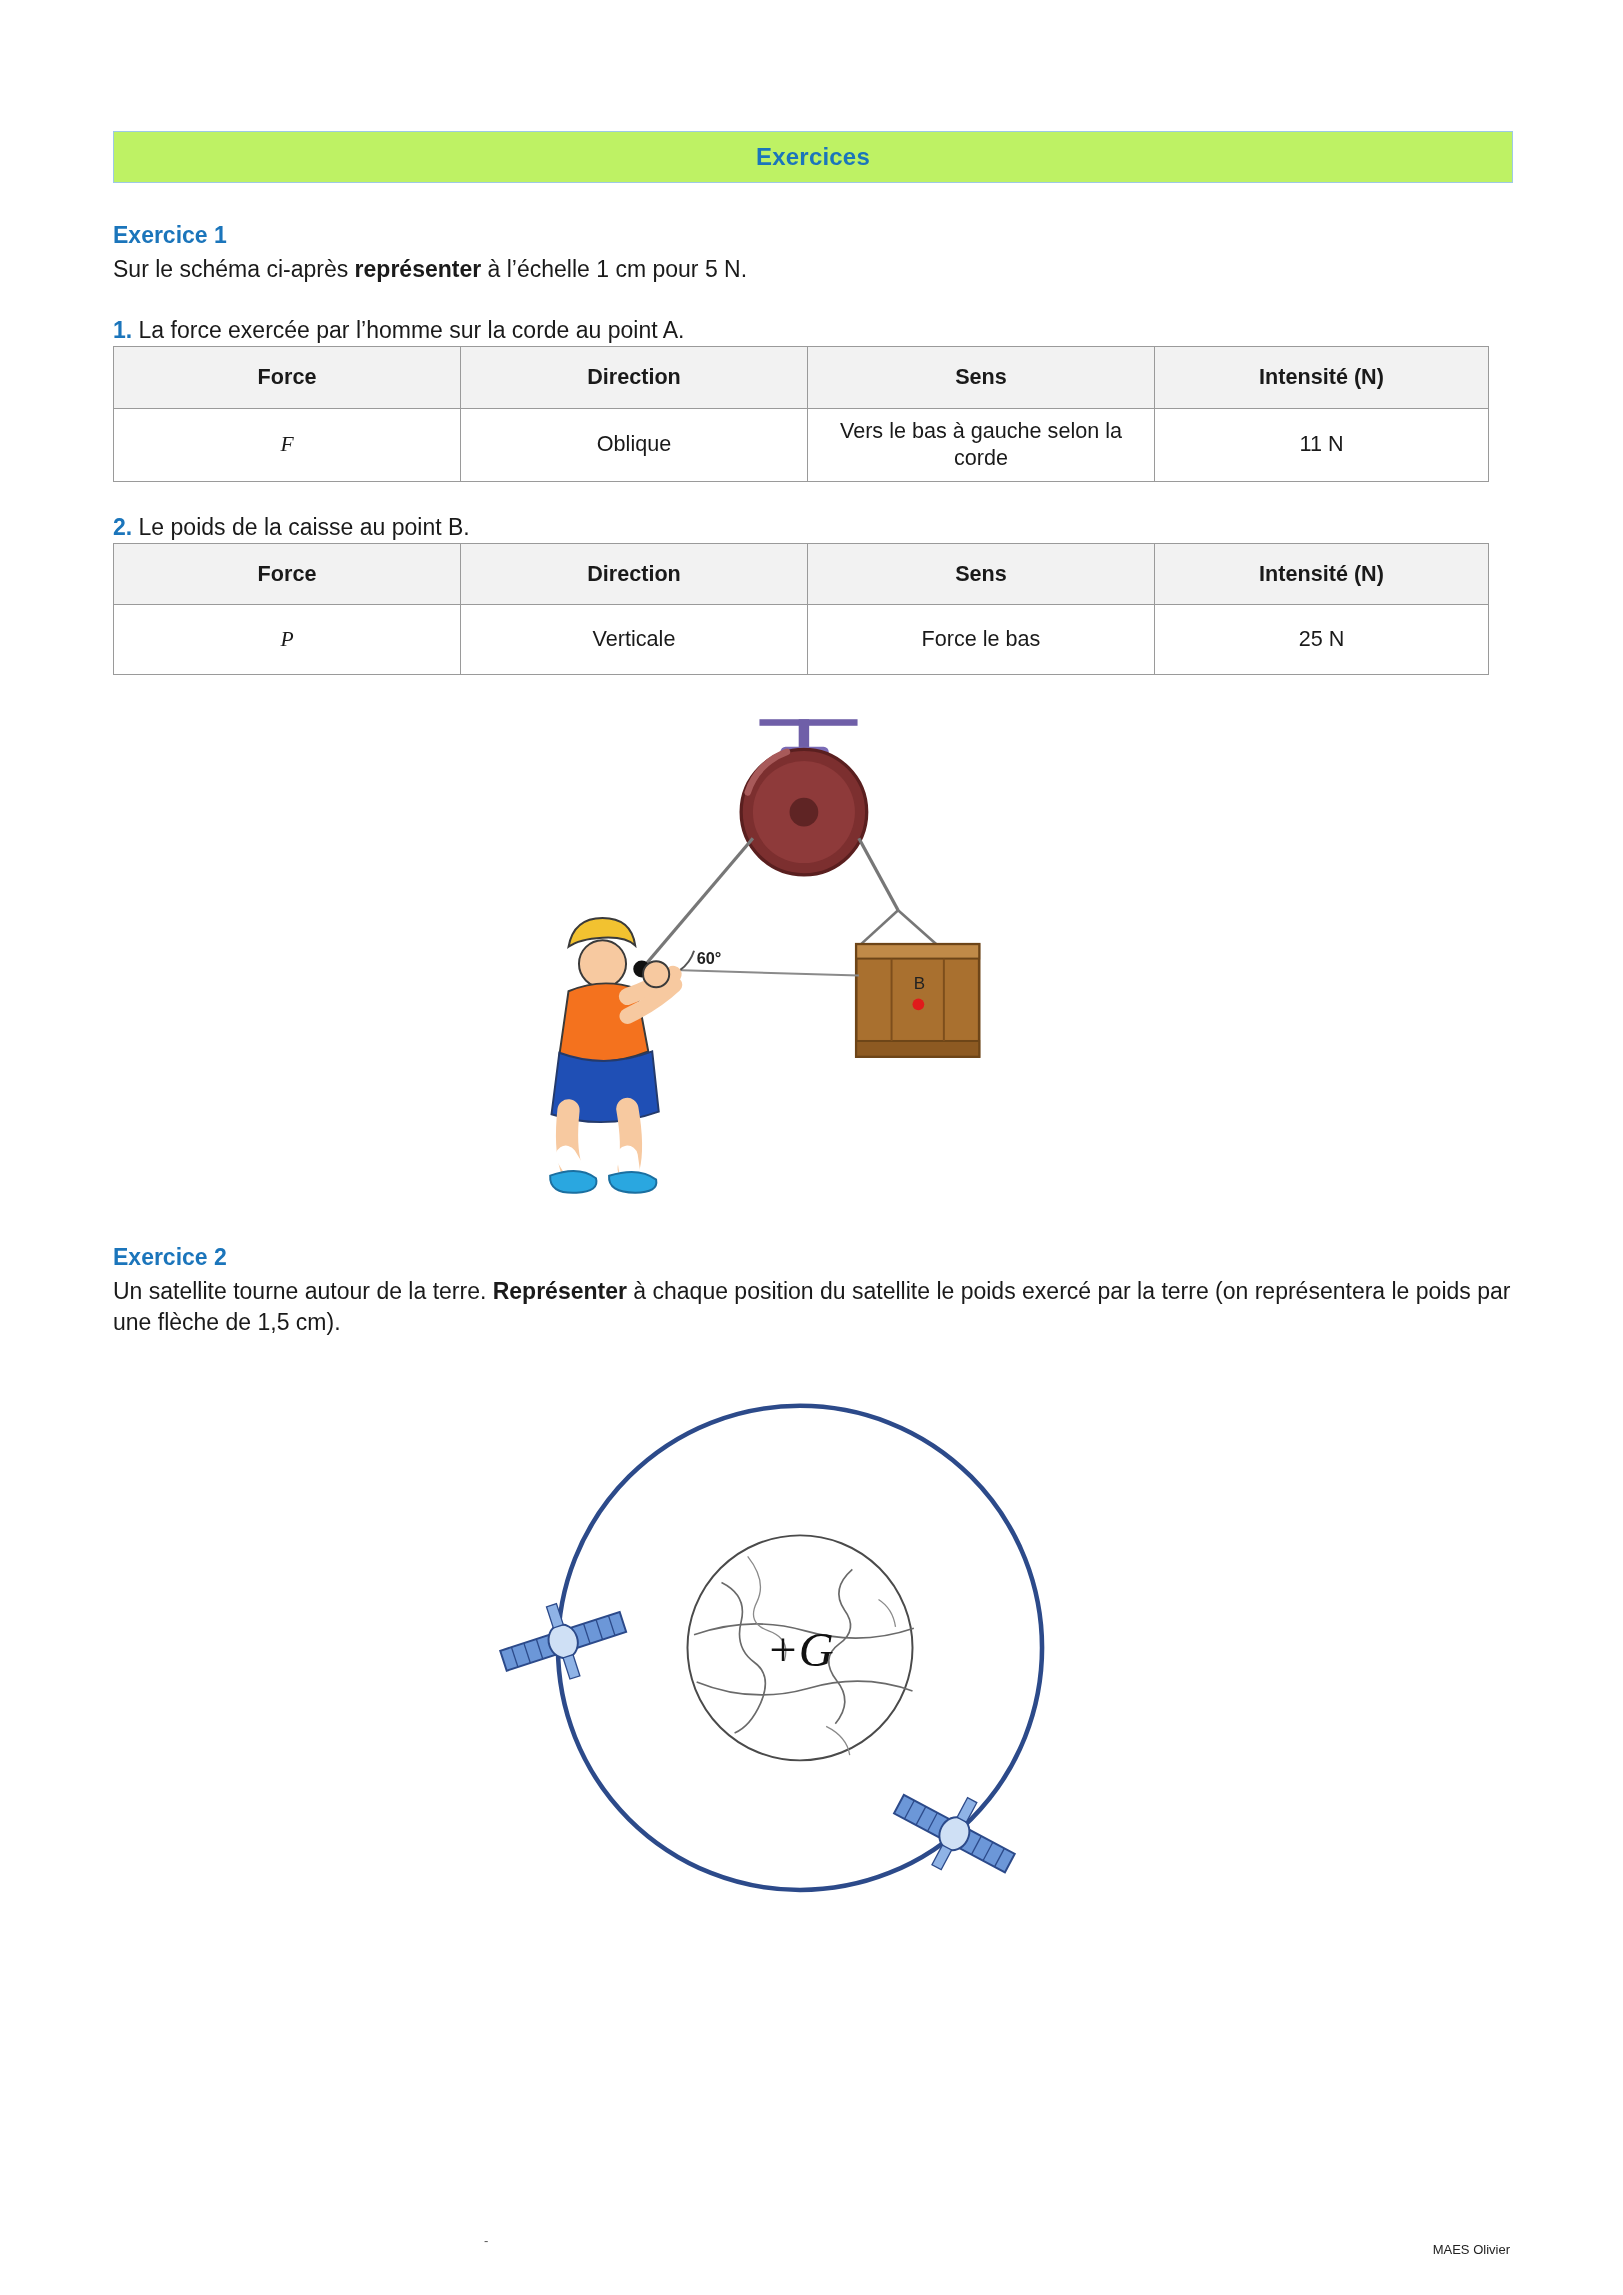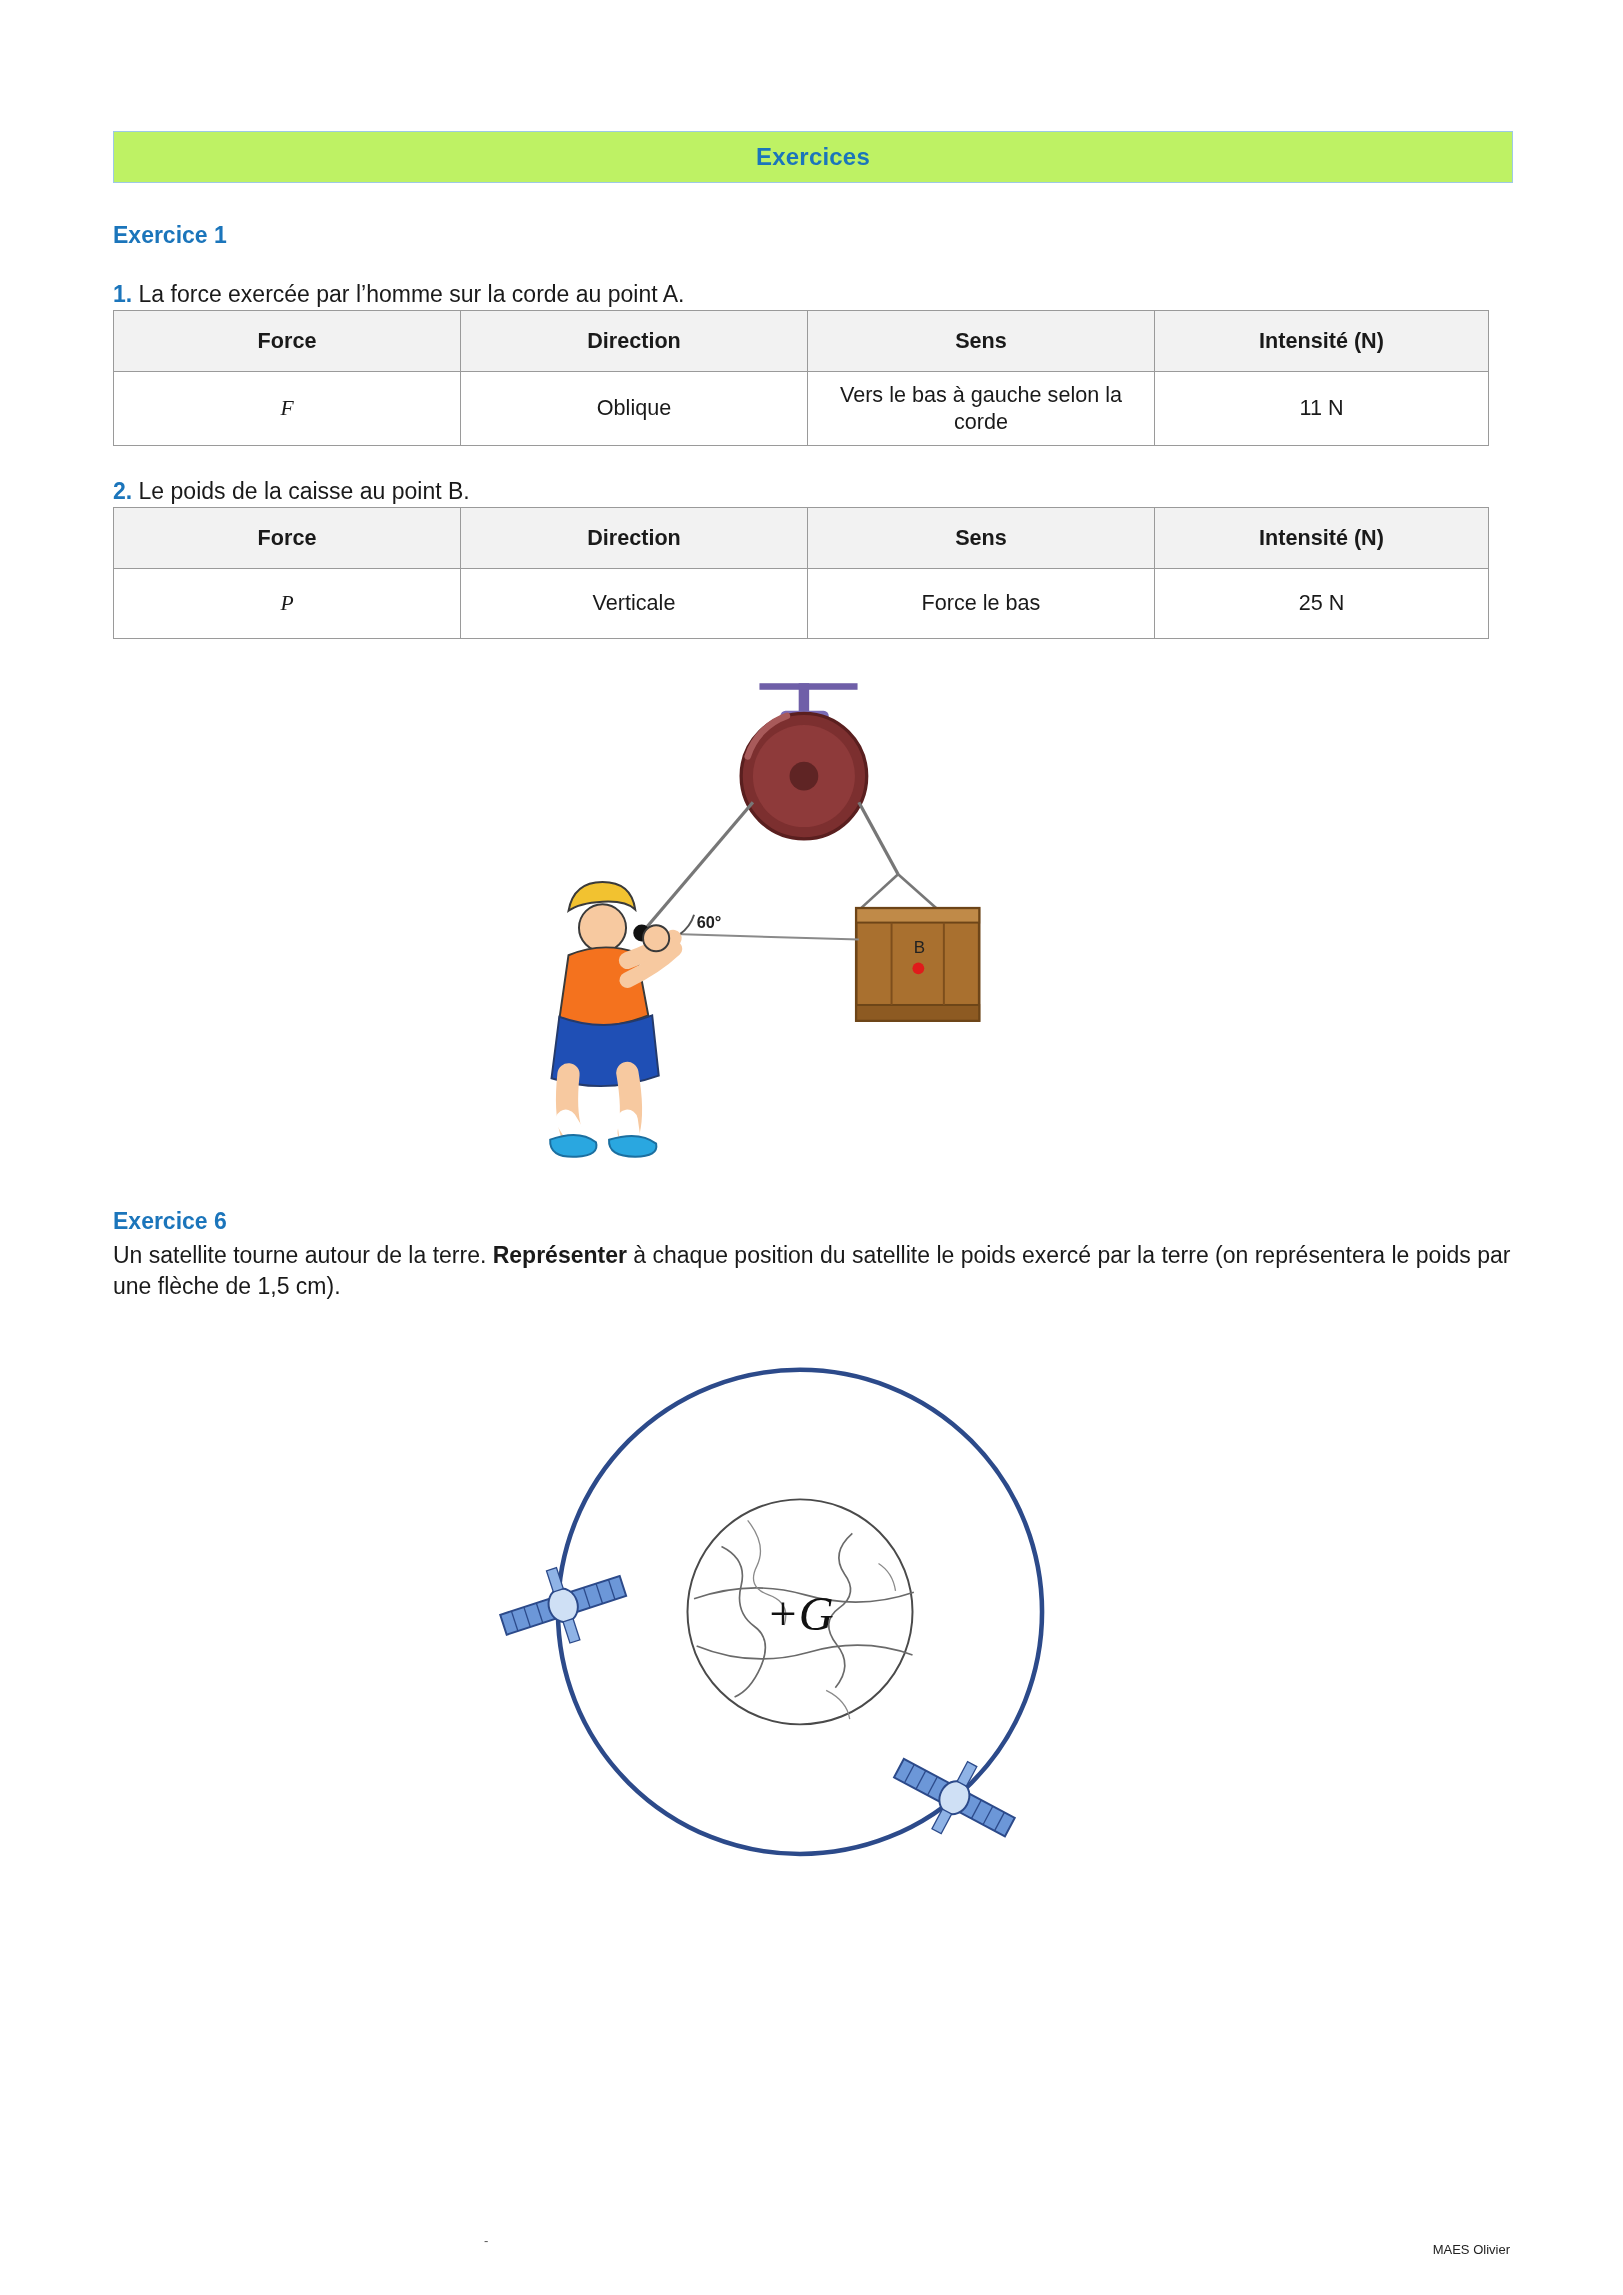--- a/index.html
+++ b/index.html
@@ -140,20 +140,21 @@
 
 <div class="page">
   <div class="content">
 
     <div class="banner">
       <span class="banner-title">Exercices</span>
     </div>
 
     <div class="ex-title">Exercice 1</div>
 
+    <p class="para"><span>Sur le schéma ci-après </span><span class="bold">représenter</span><span> à l’échelle 1 cm pour 5 N.</span></p>
 
     <p class="para spaced"><span class="num">1.</span><span> La force exercée par l’homme sur la corde au point A.</span></p>
 
     <table class="force-table">
       <colgroup>
           <col class="c1">
           <col class="c2">
           <col class="c3">
           <col class="c4">
         </colgroup>
@@ -264,21 +265,21 @@
 
           <path d="M192 676 l16 26" stroke="#ffffff" stroke-width="32" stroke-linecap="round"></path>
           <path d="M286 676 l4 28" stroke="#ffffff" stroke-width="32" stroke-linecap="round"></path>
 
           <path d="M168 706 q44 -16 70 4 q6 20 -30 22 q-42 2 -40 -26z" fill="#2aa7e0" stroke="#1b6fa0" stroke-width="3"></path>
           <path d="M258 706 q46 -14 72 6 q4 20 -32 20 q-42 0 -40 -26z" fill="#2aa7e0" stroke="#1b6fa0" stroke-width="3"></path>
         </g>
       </svg>
     </div>
 
-    <div class="ex-title" style="margin-top:26px;">Exercice 6</div>
+    <div class="ex-title" style="margin-top:26px;">Exercice 2</div>
     <p class="para"><span>Un satellite tourne autour de la terre. </span><span class="bold">Représenter</span><span> à chaque position du satellite le poids exercé par la terre (on représentera le poids par une flèche de 1,5 cm).</span></p>
 
     <div class="fig2">
       <svg width="628" height="615" viewBox="0 0 960 940">
 
         <ellipse cx="480" cy="440" rx="370" ry="370" fill="none" stroke="#2c4a8a" stroke-width="7"></ellipse>
 
         <g>
           <circle cx="480" cy="440" r="172" fill="#ffffff" stroke="#4a4a4a" stroke-width="3"></circle>
           <path d="M360 340 q40 20 30 60 q-10 40 20 62 q28 20 10 62 q-16 36 -40 46" fill="none" stroke="#6a6a6a" stroke-width="2.5"></path>

